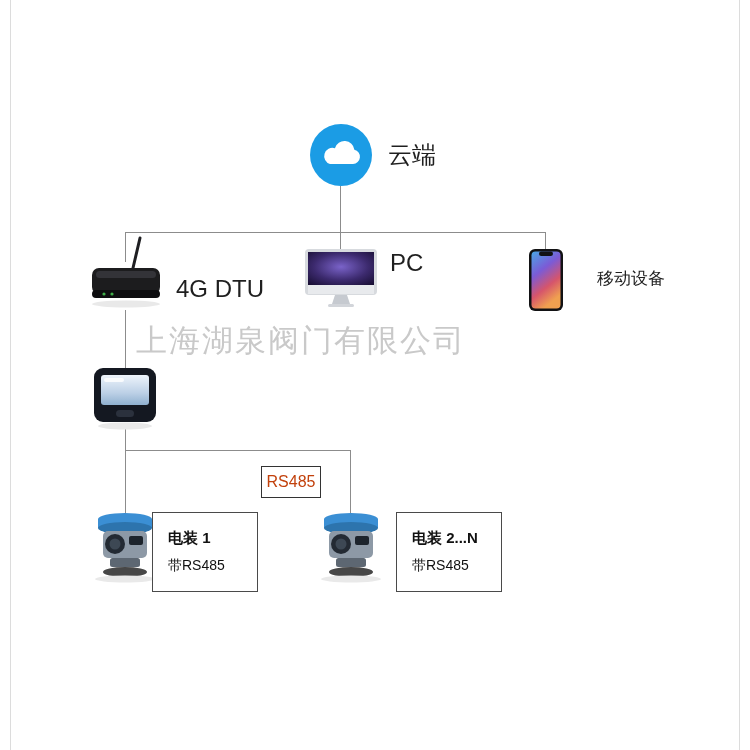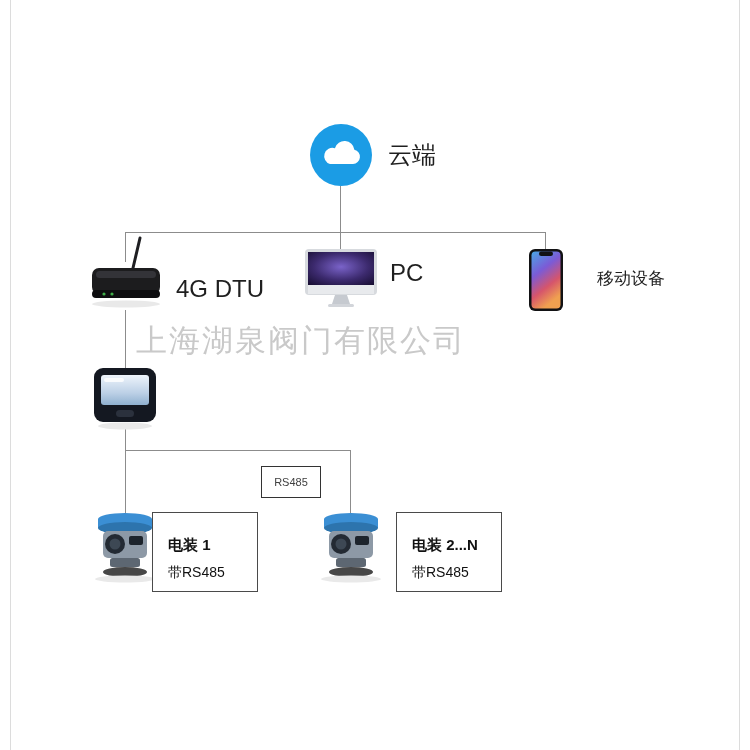--- a/index.html
+++ b/index.html
@@ -20,25 +20,25 @@
   }
   .watermark{
     position:absolute;left:0;top:320px;width:602px;text-align:center;
     font-size:31px;letter-spacing:2px;color:#c9c9c9;
     font-family:Liberation Mono, monospace;
   }
   .cabinet-label{white-space:normal;width:112px;}
   .bus-box{
     position:absolute;left:261px;top:466px;width:58px;height:30px;
     background:#fff;border:1px solid #333;display:flex;align-items:center;
-    justify-content:center;font-size:11px;color:#404040;
+    justify-content:center;font-size:16px;color:#c2410c;
   }
   .info-box{
     position:absolute;width:106px;height:80px;background:#fff;
-    border:1px solid #4a4a4a;box-sizing:border-box;padding:23px 0 0 15px;
+    border:1px solid #4a4a4a;box-sizing:border-box;padding:16px 0 0 15px;
   }
   .info-title{font-size:15px;color:#111;font-weight:600;}
   .info-sub{font-size:14px;color:#111;margin-top:9px;}
   svg{display:block;}
 </style>
 </head>
 <body>
 
 <div class="canvas">
 
@@ -86,21 +86,21 @@
           <stop offset="100%" stop-color="#150c2e"></stop>
         </radialGradient>
       </defs>
       <rect x="2" y="2" width="72" height="46" rx="4" fill="#d7dade"></rect>
       <rect x="5" y="5" width="66" height="33" fill="url(#pcScreen)"></rect>
       <rect x="5" y="38" width="66" height="9" fill="#e8eaed"></rect>
       <path d="M32 48 L44 48 L47 57 L29 57 Z" fill="#c6cad0"></path>
       <rect x="25" y="57" width="26" height="3" rx="1.5" fill="#d2d5da"></rect>
     </svg>
   </div>
-  <div class="label" style="left:390px;top:258px">PC</div>
+  <div class="label" style="left:390px;top:248px">PC</div>
 
   <div class="node" style="left:528px;top:248px">
     <svg width="36" height="64" viewBox="0 0 36 64">
       <defs>
         <linearGradient id="phScreen" x1="0" y1="0" x2="0.4" y2="1">
           <stop offset="0%" stop-color="#4aa7e8"></stop>
           <stop offset="40%" stop-color="#7b5bd6"></stop>
           <stop offset="72%" stop-color="#d6556b"></stop>
           <stop offset="100%" stop-color="#f0a050"></stop>
         </linearGradient>

